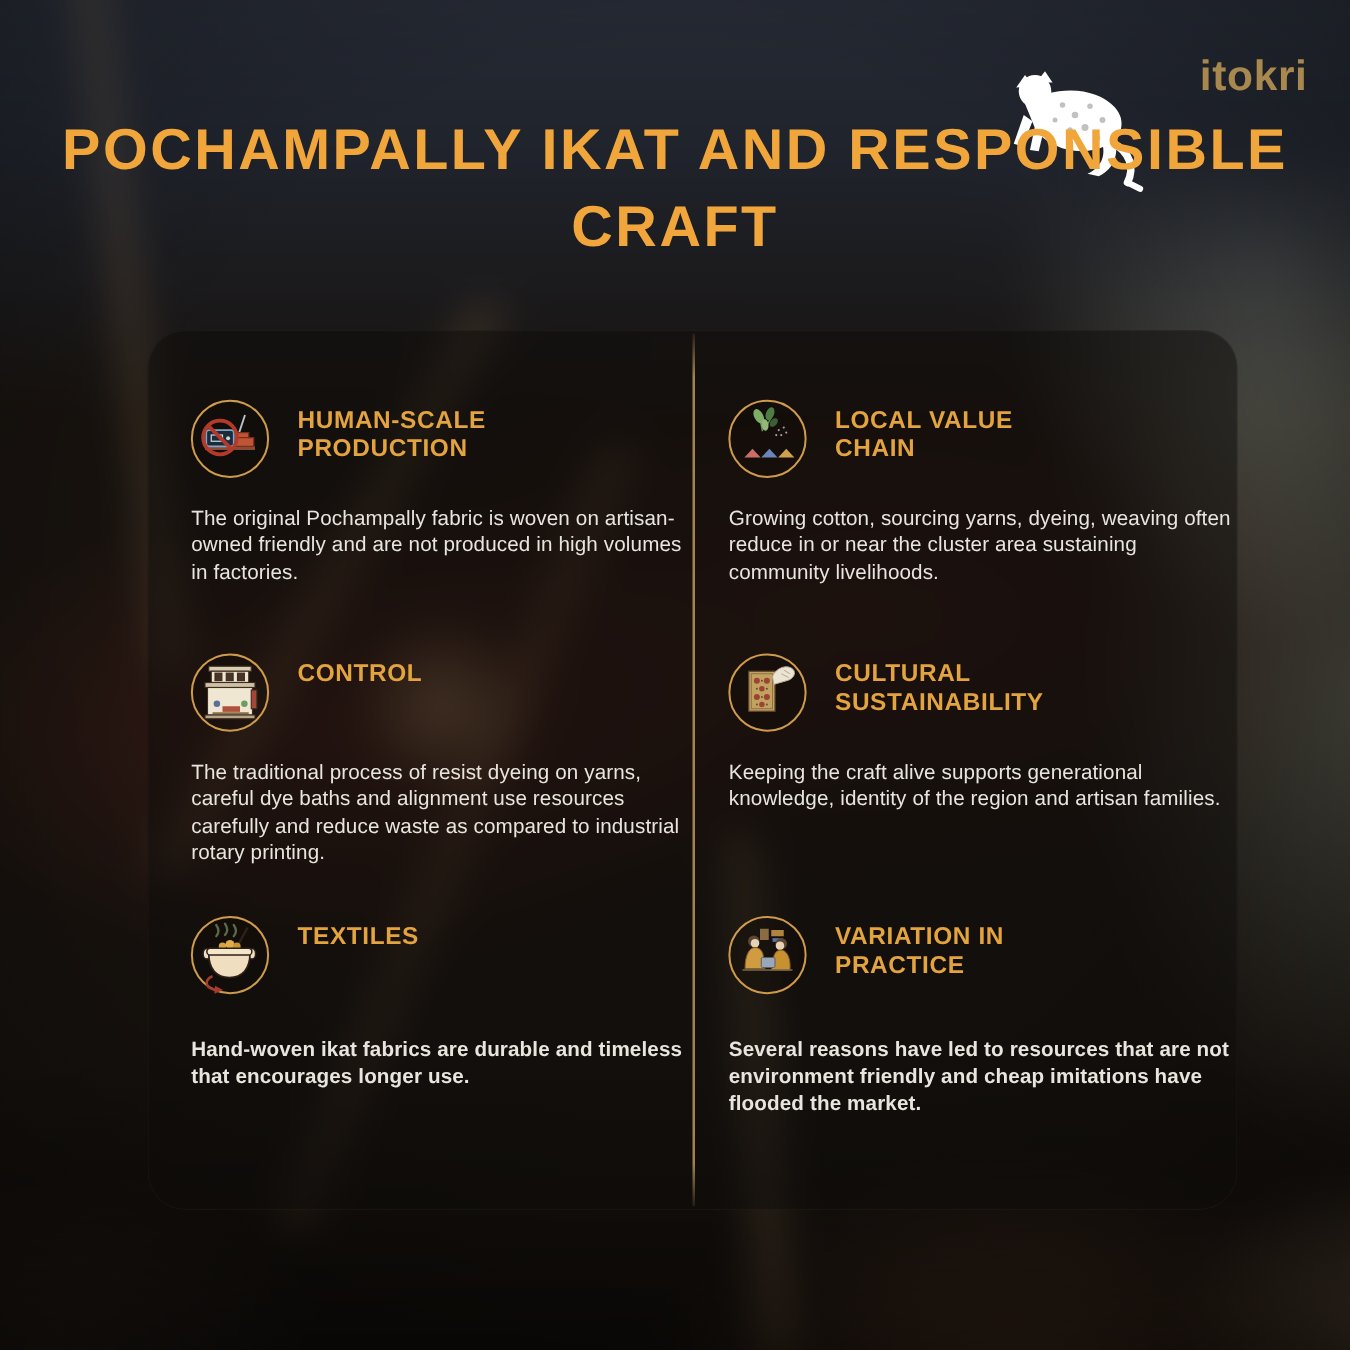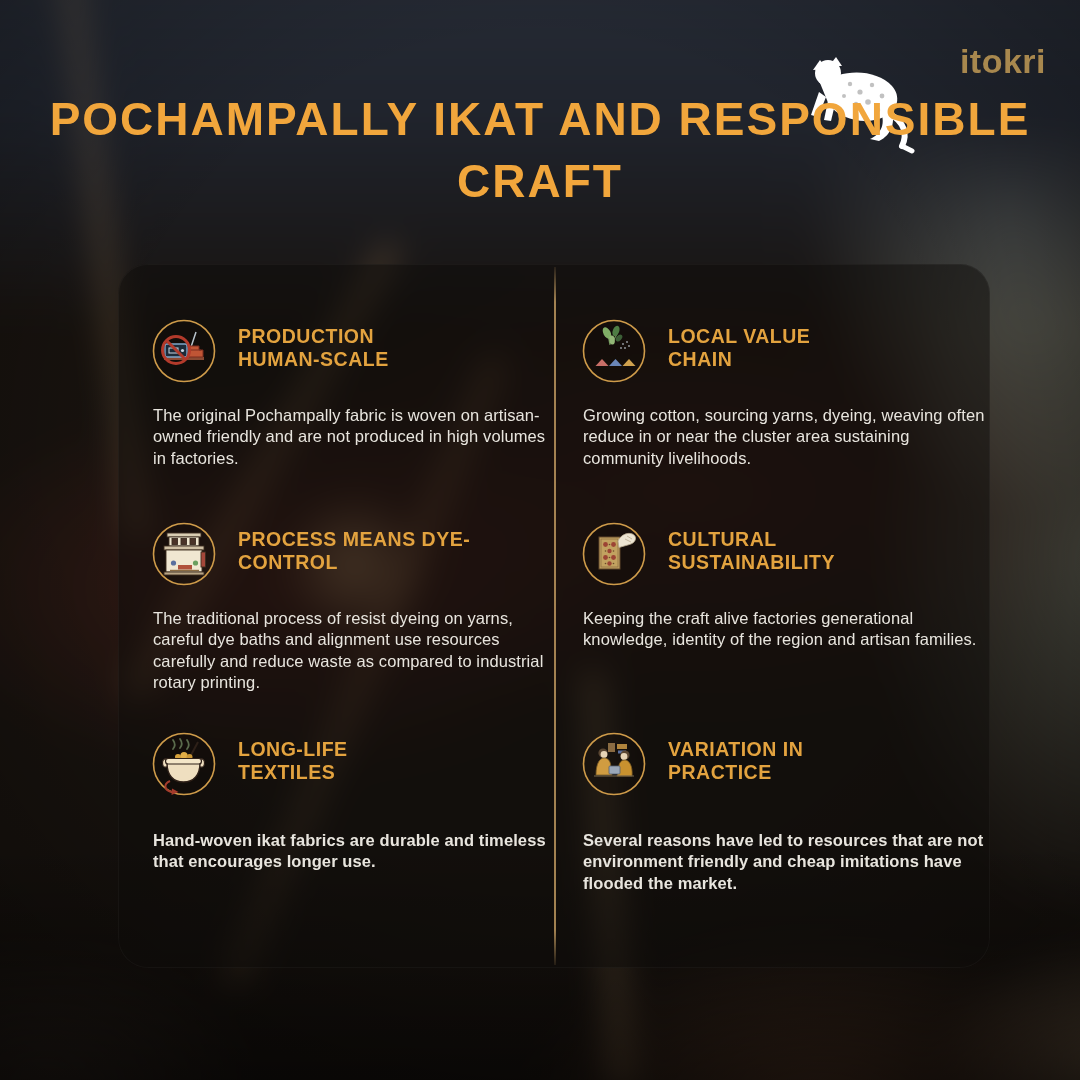--- a/index.html
+++ b/index.html
@@ -144,22 +144,22 @@
       <line x1="44" y1="13" x2="39" y2="28" stroke="#b9c4cc" stroke-width="1.5"></line>
       <path d="M36 27 h11 v4 h4 v7 H36 z" fill="#c05535" stroke="#7a2d1e" stroke-width="1"></path>
       <line x1="38" y1="31" x2="49" y2="31" stroke="#7a2d1e" stroke-width="1"></line>
       <rect x="13" y="25" width="22" height="13" rx="2" fill="#1c2b39" stroke="#7fa6c9" stroke-width="1.4"></rect>
       <rect x="17" y="29" width="9" height="5" fill="none" stroke="#c9d6e2" stroke-width="1"></rect>
       <circle cx="30.5" cy="31.5" r="1.6" fill="#c9d6e2"></circle>
       <circle cx="24" cy="31" r="13.5" fill="none" stroke="#b33a2b" stroke-width="3"></circle>
       <line x1="14.5" y1="21.5" x2="33.5" y2="40.5" stroke="#b33a2b" stroke-width="3"></line>
     </svg>
     <div class="card-title">
+      <span>HUMAN-SCALE</span>
       <span>PRODUCTION</span>
-      <span>HUMAN-SCALE</span>
     </div>
     <div class="card-body">The original Pochampally fabric is woven on artisan-owned friendly and are not produced in high volumes in factories.</div>
   </div>
 
   <div class="card c2">
     <svg class="icon-ring" viewBox="0 0 64 64">
       <circle cx="32" cy="32" r="30.5" fill="rgba(18,12,8,0.35)" stroke="#CE9B4A" stroke-width="1.6"></circle>
       <line x1="28" y1="26" x2="26" y2="16" stroke="#6b8f58" stroke-width="1.2"></line>
       <line x1="30" y1="24" x2="35" y2="15" stroke="#6b8f58" stroke-width="1.2"></line>
       <ellipse cx="25" cy="14" rx="3.6" ry="6.2" fill="#7fae66" transform="rotate(-28 25 14)"></ellipse>
@@ -197,21 +197,20 @@
         <rect x="14" y="28" width="36" height="22" fill="#f0e7d2"></rect>
         <rect x="49" y="30" width="4.5" height="15" fill="#a4473a"></rect>
         <rect x="12" y="50" width="40" height="3" fill="#b8a585"></rect>
       </g>
       <circle cx="21.5" cy="41" r="2.6" fill="#5a6f9e"></circle>
       <rect x="26" y="43" width="14" height="4.5" fill="#b0513c"></rect>
       <circle cx="43.5" cy="41" r="2.6" fill="#6a9e5f"></circle>
       <line x1="18" y1="48.5" x2="47" y2="48.5" stroke="#8a6b42" stroke-width="1.4"></line>
     </svg>
     <div class="card-title">
-      <span>PROCESS MEANS DYE-</span>
       <span>CONTROL</span>
     </div>
     <div class="card-body">The traditional process of resist dyeing on yarns, careful dye baths and alignment use resources carefully and reduce waste as compared to industrial rotary printing.</div>
   </div>
 
   <div class="card c4">
     <svg class="icon-ring" viewBox="0 0 64 64">
       <circle cx="32" cy="32" r="30.5" fill="rgba(18,12,8,0.35)" stroke="#CE9B4A" stroke-width="1.6"></circle>
       <rect x="17" y="15" width="21" height="32" fill="#c2a260" stroke="#5f452a" stroke-width="1"></rect>
       <rect x="19" y="17" width="17" height="28" fill="none" stroke="#8a6b42" stroke-width="0.7"></rect>
@@ -232,21 +231,21 @@
           <circle cx="31.5" cy="41.5" r="0.8"></circle>
       </g>
       <path d="M36 19 C 39 12, 48 9, 52.5 13.5 C 55 16.5, 53 21, 47.5 22.5 L 37 25.5 Z" fill="#ece4d2" stroke="#b8a88e" stroke-width="0.8"></path>
       <line x1="45" y1="14" x2="50" y2="17" stroke="#b8a88e" stroke-width="0.8"></line>
       <line x1="43" y1="17" x2="49" y2="20" stroke="#b8a88e" stroke-width="0.8"></line>
     </svg>
     <div class="card-title">
       <span>CULTURAL</span>
       <span>SUSTAINABILITY</span>
     </div>
-    <div class="card-body">Keeping the craft alive factories generational knowledge, identity of the region and artisan families.</div>
+    <div class="card-body">Keeping the craft alive supports generational knowledge, identity of the region and artisan families.</div>
   </div>
 
   <div class="card c5">
     <svg class="icon-ring" viewBox="0 0 64 64">
       <circle cx="32" cy="32" r="30.5" fill="rgba(18,12,8,0.35)" stroke="#CE9B4A" stroke-width="1.6"></circle>
       <g fill="none" stroke="#5a6b4c" stroke-width="1.8" stroke-linecap="round">
         <path d="M21 17 q3.5 -4 0 -9"></path>
         <path d="M28 16 q3.5 -4 0 -9"></path>
         <path d="M35 17 q3.5 -4 0 -9"></path>
       </g>
@@ -255,21 +254,20 @@
       <circle cx="32" cy="23.5" r="3.6" fill="#e0ad46"></circle>
       <circle cx="37.5" cy="25" r="3" fill="#c79434"></circle>
       <ellipse cx="13.5" cy="31" rx="3" ry="4.2" fill="#efdfc0" stroke="#2e2018" stroke-width="1.2"></ellipse>
       <ellipse cx="49.5" cy="31" rx="3" ry="4.2" fill="#efdfc0" stroke="#2e2018" stroke-width="1.2"></ellipse>
       <path d="M15 31 C15 43 21 50 31.5 50 C42 50 48 43 48 31 Z" fill="#efdfc0" stroke="#2e2018" stroke-width="1.4"></path>
       <rect x="13.5" y="26.5" width="36" height="5.5" rx="2.7" fill="#f4e6c8" stroke="#2e2018" stroke-width="1.2"></rect>
       <path d="M18 49 C 11 52, 12 59, 21 60" fill="none" stroke="#a43b2c" stroke-width="2"></path>
       <path d="M20 56.5 L26.5 60 L19.5 63 Z" fill="#a43b2c"></path>
     </svg>
     <div class="card-title">
-      <span>LONG-LIFE</span>
       <span>TEXTILES</span>
     </div>
     <div class="card-body">Hand-woven ikat fabrics are durable and timeless that encourages longer use.</div>
   </div>
 
   <div class="card c6">
     <svg class="icon-ring" viewBox="0 0 64 64">
       <circle cx="32" cy="32" r="30.5" fill="rgba(18,12,8,0.35)" stroke="#CE9B4A" stroke-width="1.6"></circle>
       <rect x="26" y="11" width="7" height="9" fill="#8a6b42"></rect>
       <rect x="35" y="12" width="10" height="5" fill="#b0843c"></rect>

